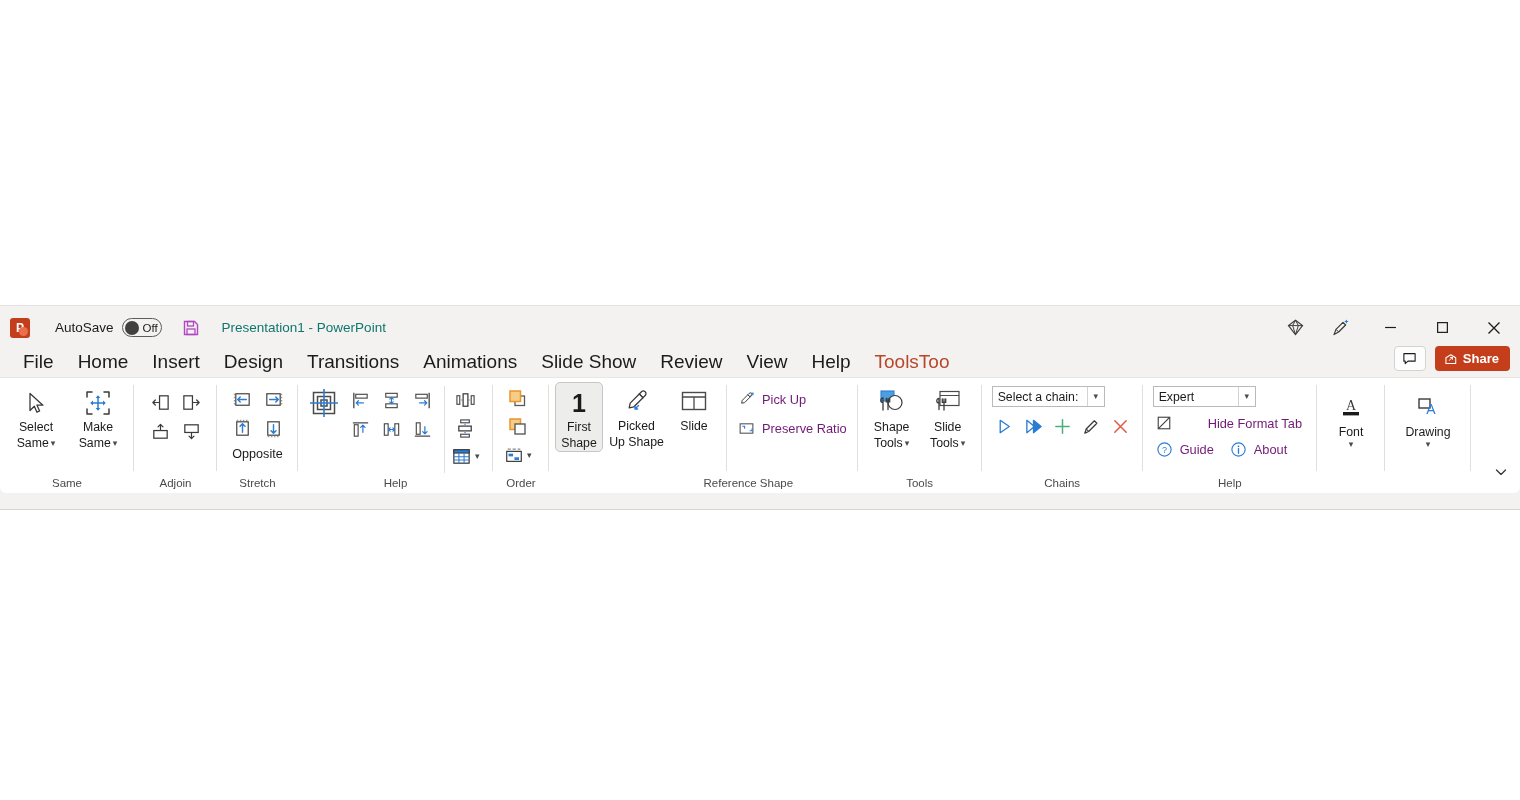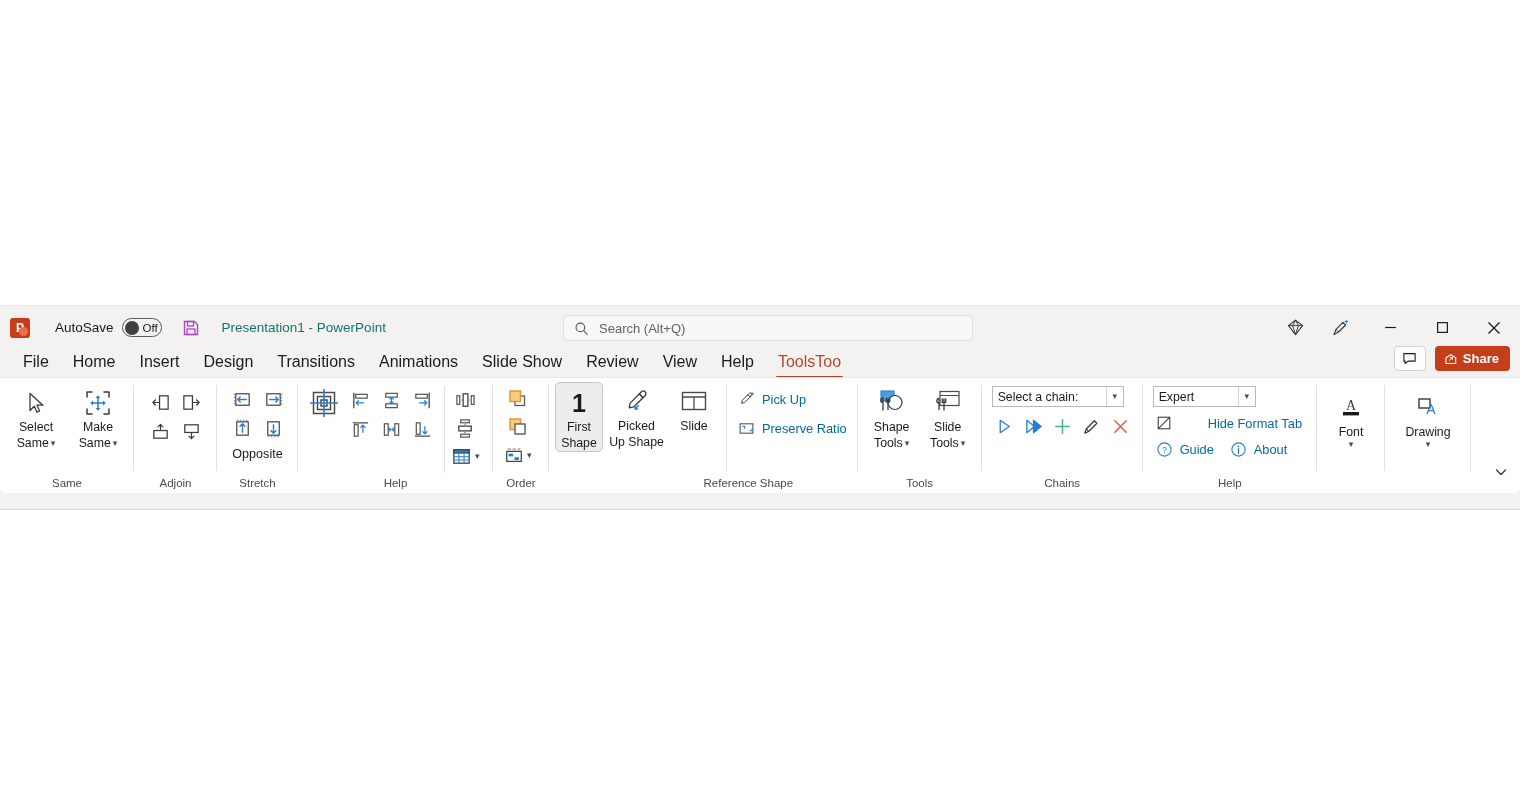--- a/index.html
+++ b/index.html
@@ -109,21 +109,21 @@
 
   
   .tabstrip {
     position: relative;
     height: 28px;
     display: flex;
     align-items: center;
     padding-left: 13px;
   }
   .tab {
-    font-size: 16px;
+    font-size: 19px;
     color: #1b1b1b;
     padding: 2px 10px 4px 10px;
     margin-right: 4px;
     position: relative;
     white-space: nowrap;
   }
   .tab.active { color: #b7472a; font-weight: 400; }
   .tab.active::after {
     content: "";
     position: absolute;
@@ -221,21 +221,21 @@
     border-radius: 3px;
   }
   .icobtn.wide { width: 34px; }
 
   
   .cmdrow {
     height: 26px;
     display: flex; align-items: center; gap: 7px;
     padding: 0 5px 0 3px;
     border-radius: 3px;
-    font-size: 12.8px; color: #0369a1;
+    font-size: 12.8px; color: #701a75;
     white-space: nowrap;
   }
 
   
   .combo {
     height: 21px;
     border: 1px solid #bcbab8;
     background: #fff;
     display: flex; align-items: center;
     font-size: 12.3px; color: #1b1b1b;
@@ -274,27 +274,20 @@
     <div class="save-icon">
       <svg width="18" height="18" viewBox="0 0 18 18">
         <path d="M2.5 2.5h10l3 3v10h-13z" fill="none" stroke="#b146c2" stroke-width="1.4"></path>
         <rect x="5.5" y="2.5" width="6" height="4.5" fill="none" stroke="#b146c2" stroke-width="1.3"></rect>
         <rect x="5" y="10" width="8" height="5.5" fill="none" stroke="#b146c2" stroke-width="1.3"></rect>
       </svg>
     </div>
 
     <span class="doc-title">Presentation1  -  PowerPoint</span>
 
-    <div class="searchbox">
-      <svg width="15" height="15" viewBox="0 0 16 16">
-        <circle cx="6.8" cy="6.8" r="4.6" fill="none" stroke="#5c5c5c" stroke-width="1.25"></circle>
-        <line x1="10.2" y1="10.3" x2="14" y2="14.2" stroke="#5c5c5c" stroke-width="1.25" stroke-linecap="round"></line>
-      </svg>
-      <span class="s-ph">Search (Alt+Q)</span>
-    </div>
 
     <div class="tb-right">
       <div class="tb-btn">
         <svg width="19" height="19" viewBox="0 0 20 20">
           <path d="M10 2.4 17.4 8 10 17.4 2.6 8z" fill="none" stroke="#3a3a3a" stroke-width="1.2"></path>
           <path d="M2.6 8h14.8M10 2.4 7 8l3 9.4M10 2.4 13 8l-3 9.4" fill="none" stroke="#3a3a3a" stroke-width="1"></path>
         </svg>
       </div>
       <div class="tb-btn">
         <svg width="20" height="20" viewBox="0 0 20 20">
@@ -678,21 +671,21 @@
               <span class="chev">▾</span>
             </span>
           </div>
         </div>
       </div>
       <div class="g-label">Tools</div>
     </div>
 
     <div class="group" style="padding:0 10px;">
       <div class="g-body" style="flex-direction:column;align-items:flex-start;padding-top:8px;">
-        <div class="combo" style="width:132px;">
+        <div class="combo" style="width:113px;">
           <span>Select a chain:</span>
           <span class="arrow">
               <span class="chev">▾</span>
             </span>
         </div>
         <div style="display:flex;align-items:center;gap:4px;margin-top:7px;">
           <div class="icobtn" style="width:25px;height:24px;">
             <svg width="19" height="19" viewBox="0 0 20 20">
               <path d="M5.5 3.5 15 10l-9.5 6.5z" fill="none" stroke="#2b7cd3" stroke-width="1.4" stroke-linejoin="round"></path>
             </svg>

